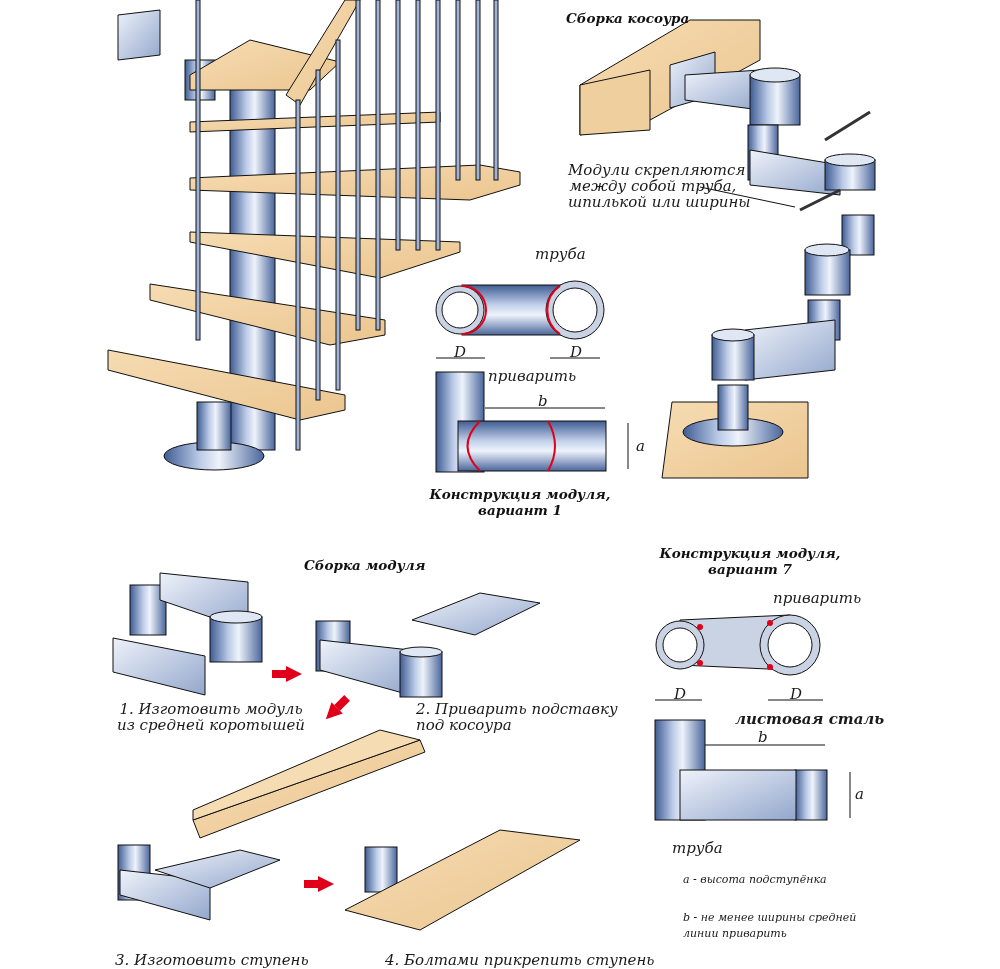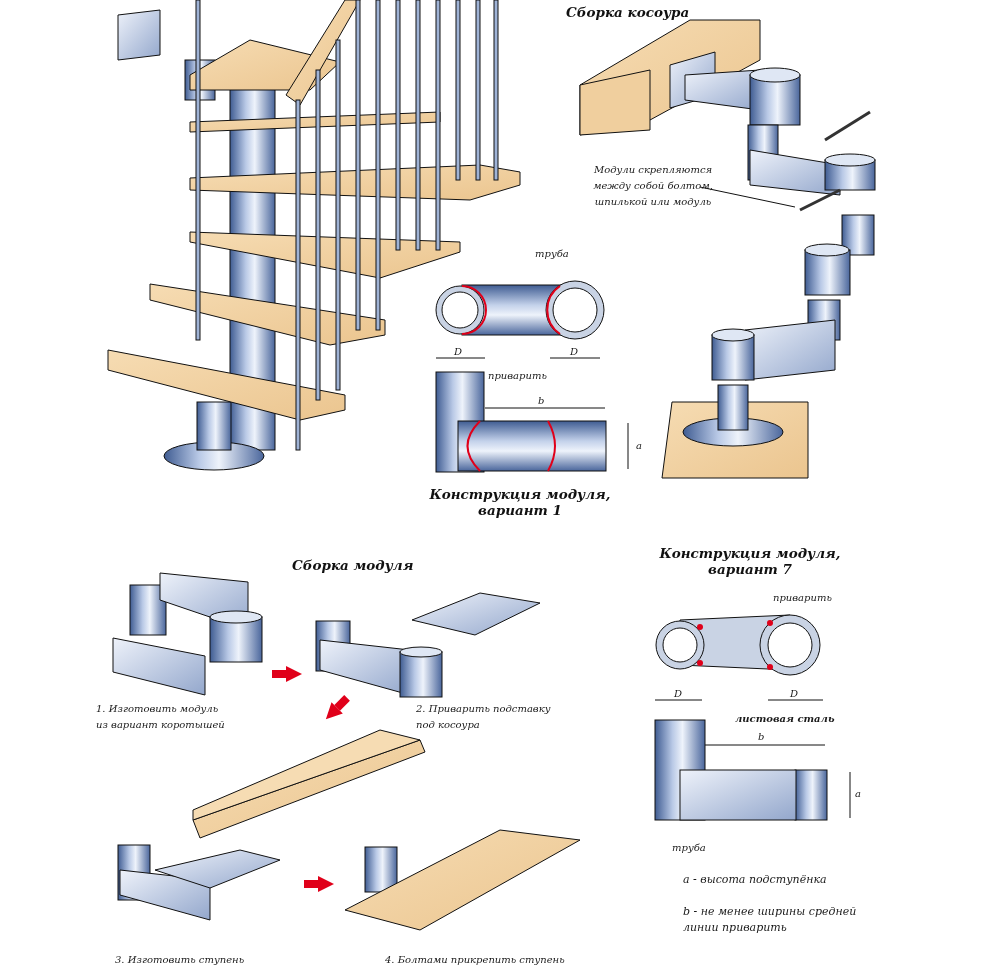--- a/index.html
+++ b/index.html
@@ -1,18 +1,18 @@
 <!DOCTYPE html>
 <html><head>
 <meta charset="utf-8">
 <style>
   html, body { margin: 0; padding: 0; background: #ffffff; }
   body { width: 1000px; height: 969px; position: relative; overflow: hidden;
          font-family: "DejaVu Serif", "Liberation Serif", serif; }
-  .txt { position: absolute; font-style: italic; color: #1a1a1a; font-size: 10px; line-height: 16px; white-space: nowrap; }
+  .txt { position: absolute; font-style: italic; color: #1a1a1a; font-size: 15px; line-height: 16px; white-space: nowrap; }
   .title { font-weight: bold; font-size: 13.5px; color: #111; }
   .center { text-align: center; }
   svg.art { position: absolute; left: 0; top: 0; }
 </style>
 </head>
 <body>
 
 <svg class="art" width="1000" height="969" viewBox="0 0 1000 969">
   <defs>
     <linearGradient id="steel" x1="0" y1="0" x2="1" y2="0">
@@ -178,44 +178,44 @@
     <line x1="655" y1="700" x2="702" y2="700"></line>
     <line x1="768" y1="700" x2="823" y2="700"></line>
     <rect x="655" y="720" width="50" height="100" fill="url(#steel)"></rect>
     <rect x="795" y="770" width="32" height="50" fill="url(#steel)"></rect>
     <rect x="680" y="770" width="116" height="50" fill="url(#plate)"></rect>
     <line x1="705" y1="745" x2="825" y2="745"></line>
     <line x1="850" y1="772" x2="850" y2="818"></line>
   </g>
 </svg>
 
-<div class="txt title" style="left:566px; top:4px;">Сборка косоура</div>
+<div class="txt title" style="left:566px; top:10px;">Сборка косоура</div>
 
 <div class="txt center" style="left:568px; top:162px; width:170px;">
   <div>Модули скрепляются</div>
-  <div>между собой болтом,</div>
-  <div>шпилькой или модуль</div>
+  <div>между собой труба,</div>
+  <div>шпилькой или ширины</div>
 </div>
 
 <div class="txt" style="left:535px; top:246px;">труба</div>
 <div class="txt" style="left:454px; top:344px;">D</div>
 <div class="txt" style="left:570px; top:344px;">D</div>
 <div class="txt" style="left:488px; top:368px;">приварить</div>
 <div class="txt" style="left:538px; top:393px;">b</div>
 <div class="txt" style="left:636px; top:438px;">a</div>
 <div class="txt title center" style="left:420px; top:486px; width:200px;">
   <div>Конструкция модуля,</div>
   <div>вариант 1</div>
 </div>
 
-<div class="txt title" style="left:292px; top:557px;">Сборка модуля</div>
-
-<div class="txt" style="left:96px; top:701px;">
+<div class="txt title" style="left:304px; top:557px;">Сборка модуля</div>
+
+<div class="txt" style="left:117px; top:701px;text-align:center;">
   <div>1. Изготовить модуль</div>
-  <div>из вариант коротышей</div>
+  <div>из средней коротышей</div>
 </div>
 <div class="txt" style="left:416px; top:701px;">
   <div>2. Приварить подставку</div>
   <div>под косоура</div>
 </div>
 <div class="txt" style="left:115px; top:952px;">
   <div>3. Изготовить ступень</div>
 </div>
 <div class="txt" style="left:385px; top:952px;">
   <div>4. Болтами прикрепить ступень</div>
@@ -228,15 +228,15 @@
 <div class="txt" style="left:773px; top:590px;">приварить</div>
 <div class="txt" style="left:674px; top:686px;">D</div>
 <div class="txt" style="left:790px; top:686px;">D</div>
 <div class="txt" style="left:735px; top:711px;font-weight:bold;">листовая сталь</div>
 <div class="txt" style="left:758px; top:729px;">b</div>
 <div class="txt" style="left:855px; top:786px;">a</div>
 <div class="txt" style="left:672px; top:840px;">труба</div>
 
 <div class="txt" style="left:683px; top:872px; font-size:11px;">
   <div>a - высота подступёнка</div>
-  <div style="margin-top:16px;">b - не менее ширины средней</div>
+  <div style="margin-top:22px;">b - не менее ширины средней</div>
   <div>линии приварить</div>
 </div>
 
 </body></html>

